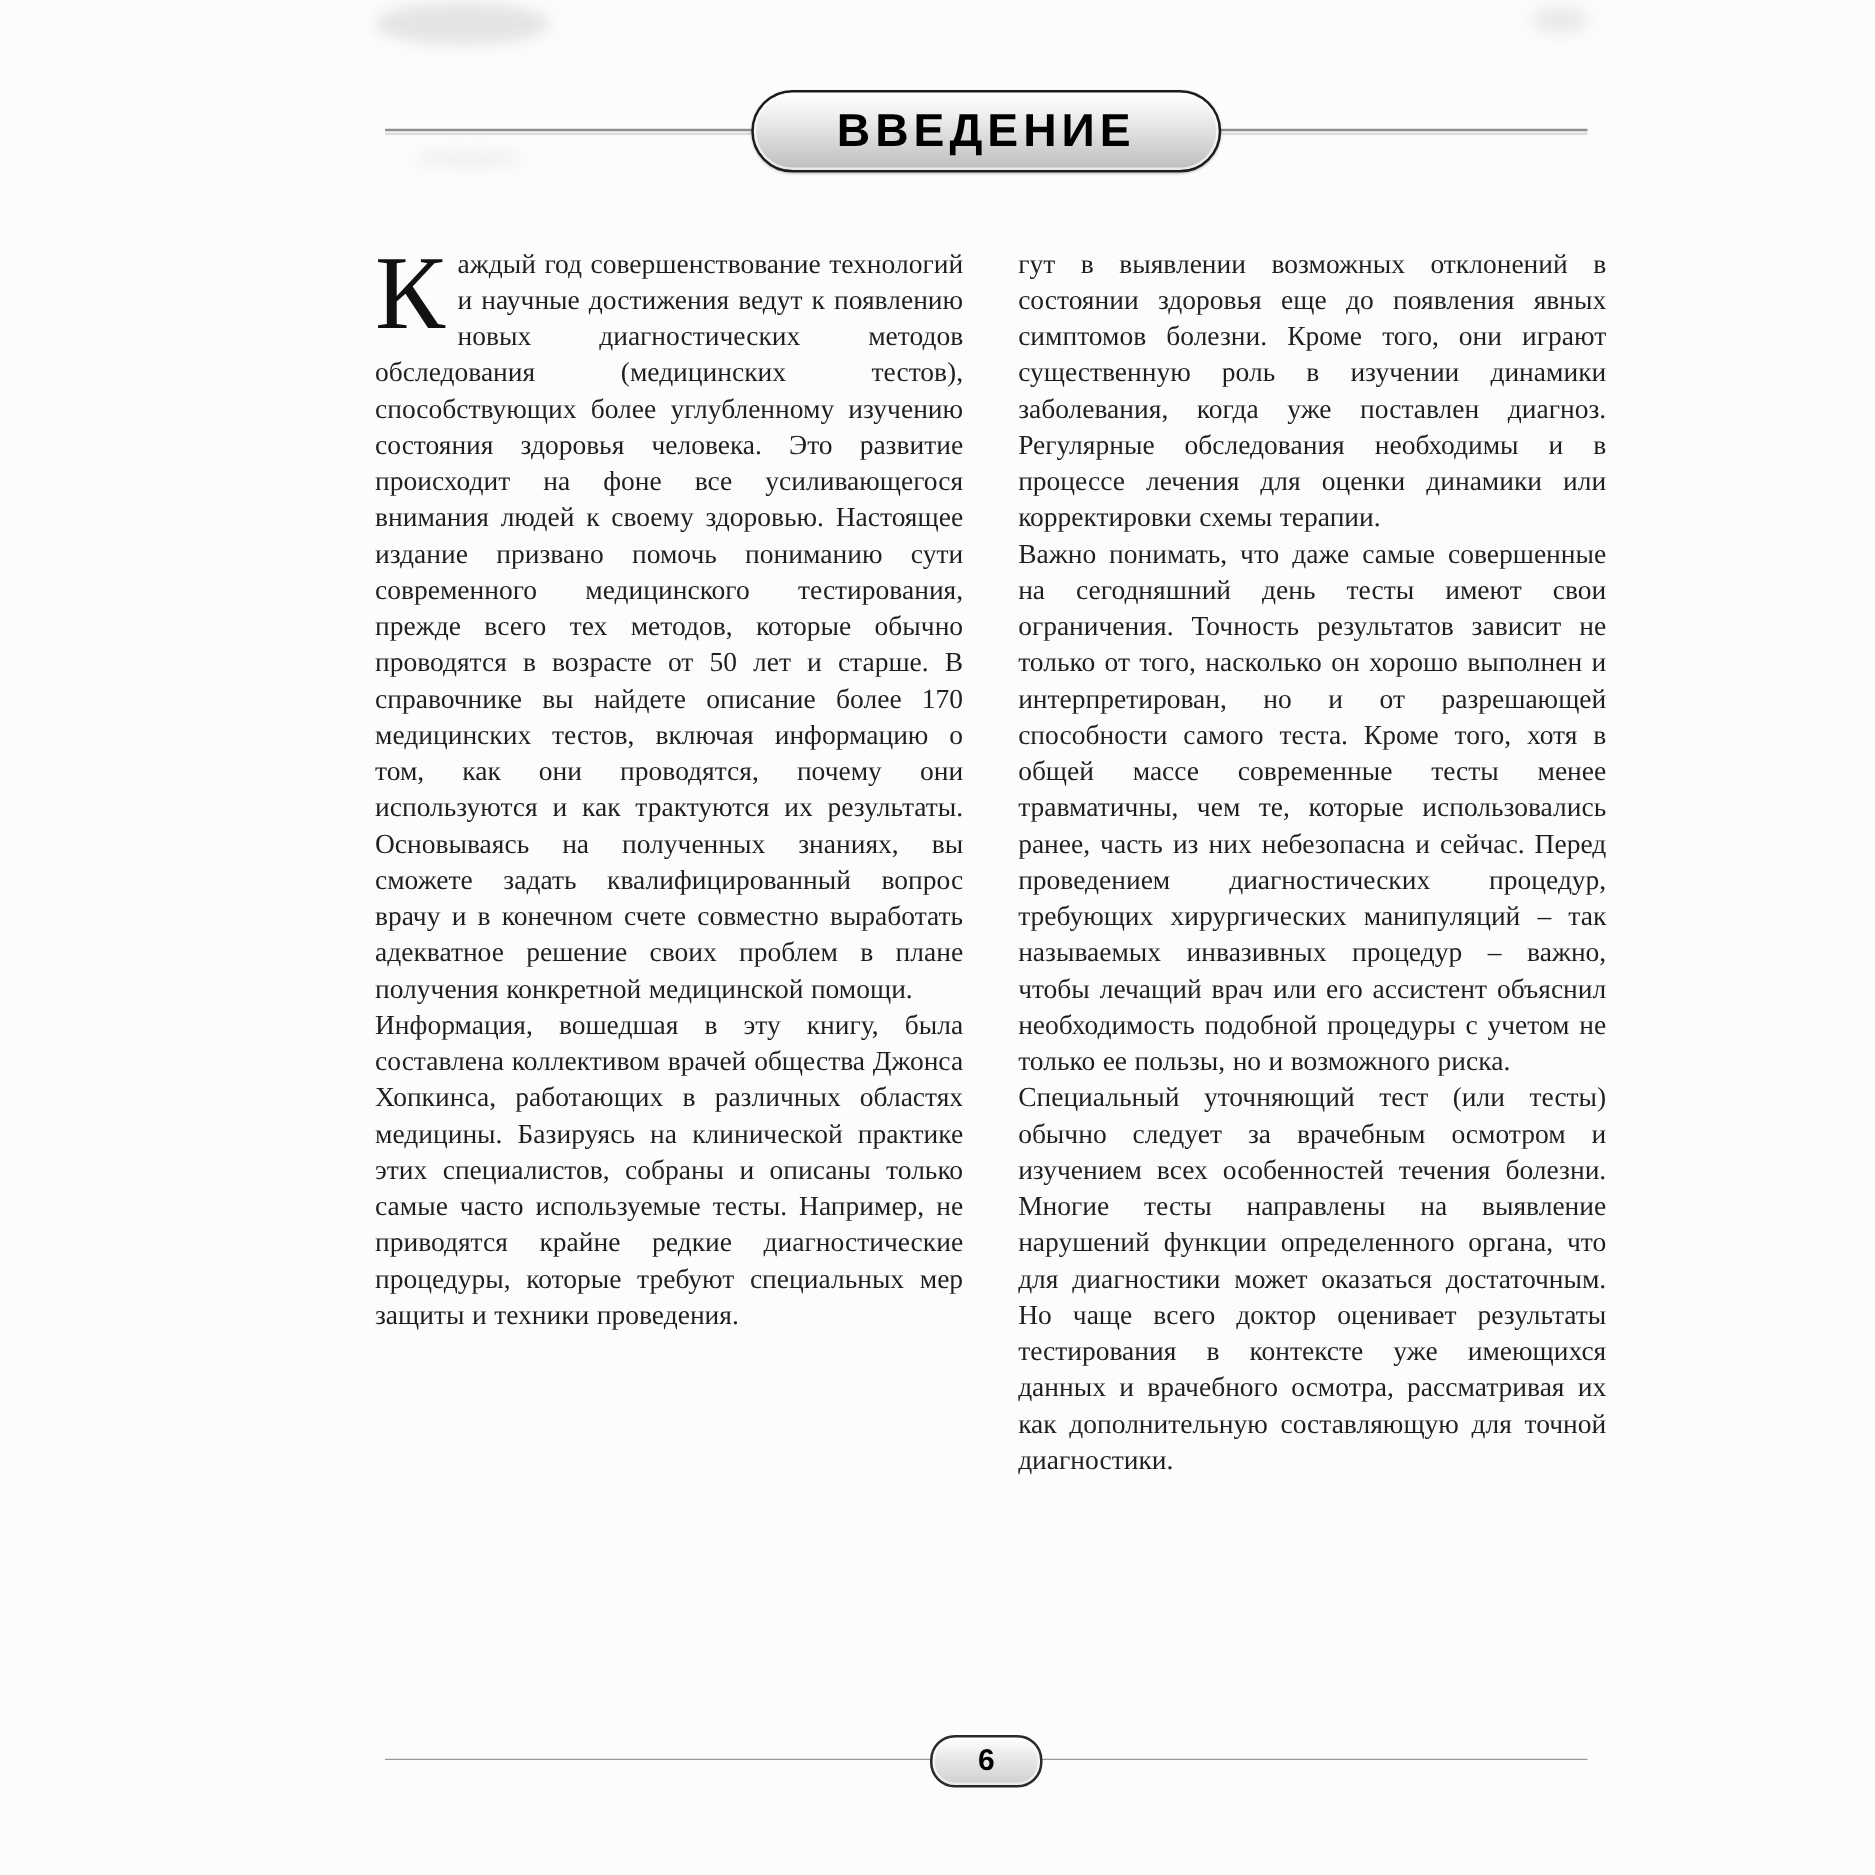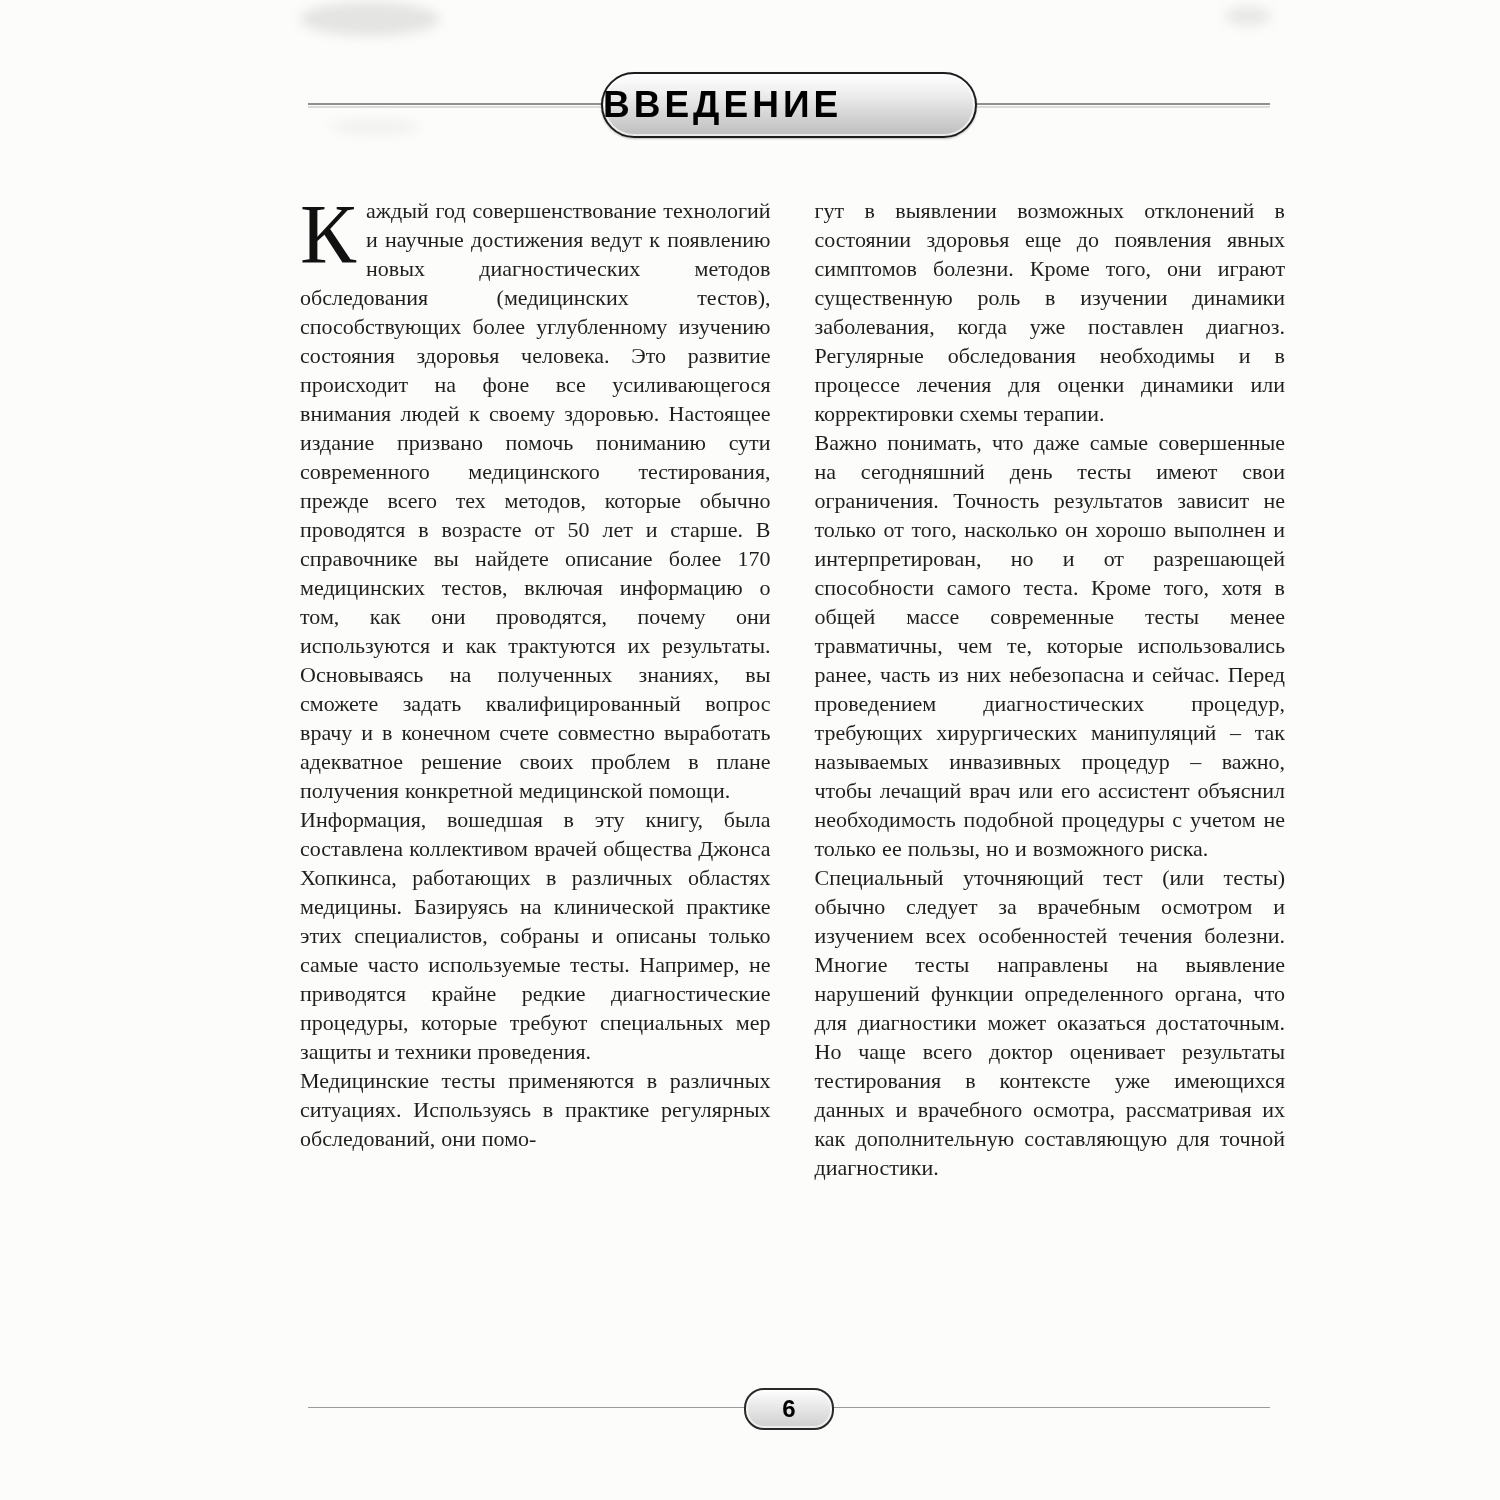--- a/index.html
+++ b/index.html
@@ -50,20 +50,21 @@
     transform: translateX(-50%);
     top: 0;
     width: 372px;
     height: 62px;
     border: 2px solid #1c1c1c;
     border-radius: 34px;
     background: linear-gradient(to bottom, #ffffff 0%, #efefef 30%, #d6d6d6 65%, #bdbdbd 100%);
     box-shadow: inset 0 0 0 2px rgba(255,255,255,0.65), 0 1px 2px rgba(0,0,0,0.25);
     display: flex;
     align-items: center;
+    justify-content: center;
   }
   .header-title {
     font-family: "Liberation Sans", sans-serif;
     font-weight: bold;
     font-size: 37px;
     letter-spacing: 4px;
     color: #000;
   }
 
   
@@ -148,21 +149,20 @@
     </div>
   </div>
 
   <div class="columns">
 
     <div class="col">
       <p>
         <span class="drop-cap">К</span><span>аждый год совершенствование технологий и научные достижения ведут к появлению новых диагностических методов обследования (медицинских тестов), способствующих более углубленному изучению состояния здоровья человека. Это развитие происходит на фоне все усиливающегося внимания людей к своему здоровью. Настоящее издание призвано помочь пониманию сути современного медицинского тестирования, прежде всего тех методов, которые обычно проводятся в возрасте от 50 лет и старше. В справочнике вы найдете описание более 170 медицинских тестов, включая информацию о том, как они проводятся, почему они используются и как трактуются их результаты. Основываясь на полученных знаниях, вы сможете задать квалифицированный вопрос врачу и в конечном счете совместно выработать адекватное решение своих проблем в плане получения конкретной медицинской помощи.</span>
       </p>
       <p>Информация, вошедшая в эту книгу, была составлена коллективом врачей общества Джонса Хопкинса, работающих в различных областях медицины. Базируясь на клинической практике этих специалистов, собраны и описаны только самые часто используемые тесты. Например, не приводятся крайне редкие диагностические процедуры, которые требуют специальных мер защиты и техники проведения.</p>
-      <p>Медицинские тесты применяются в различных ситуациях. Используясь в практике регулярных обследований, они помо-</p>
     </div>
 
     <div class="col">
       <p>гут в выявлении возможных отклонений в состоянии здоровья еще до появления явных симптомов болезни. Кроме того, они играют существенную роль в изучении динамики заболевания, когда уже поставлен диагноз. Регулярные обследования необходимы и в процессе лечения для оценки динамики или корректировки схемы терапии.</p>
       <p>Важно понимать, что даже самые совершенные на сегодняшний день тесты имеют свои ограничения. Точность результатов зависит не только от того, насколько он хорошо выполнен и интерпретирован, но и от разрешающей способности самого теста. Кроме того, хотя в общей массе современные тесты менее травматичны, чем те, которые использовались ранее, часть из них небезопасна и сейчас. Перед проведением диагностических процедур, требующих хирургических манипуляций – так называемых инвазивных процедур – важно, чтобы лечащий врач или его ассистент объяснил необходимость подобной процедуры с учетом не только ее пользы, но и возможного риска.</p>
       <p>Специальный уточняющий тест (или тесты) обычно следует за врачебным осмотром и изучением всех особенностей течения болезни. Многие тесты направлены на выявление нарушений функции определенного органа, что для диагностики может оказаться достаточным. Но чаще всего доктор оценивает результаты тестирования в контексте уже имеющихся данных и врачебного осмотра, рассматривая их как дополнительную составляющую для точной диагностики.</p>
     </div>
 
   </div>
 

